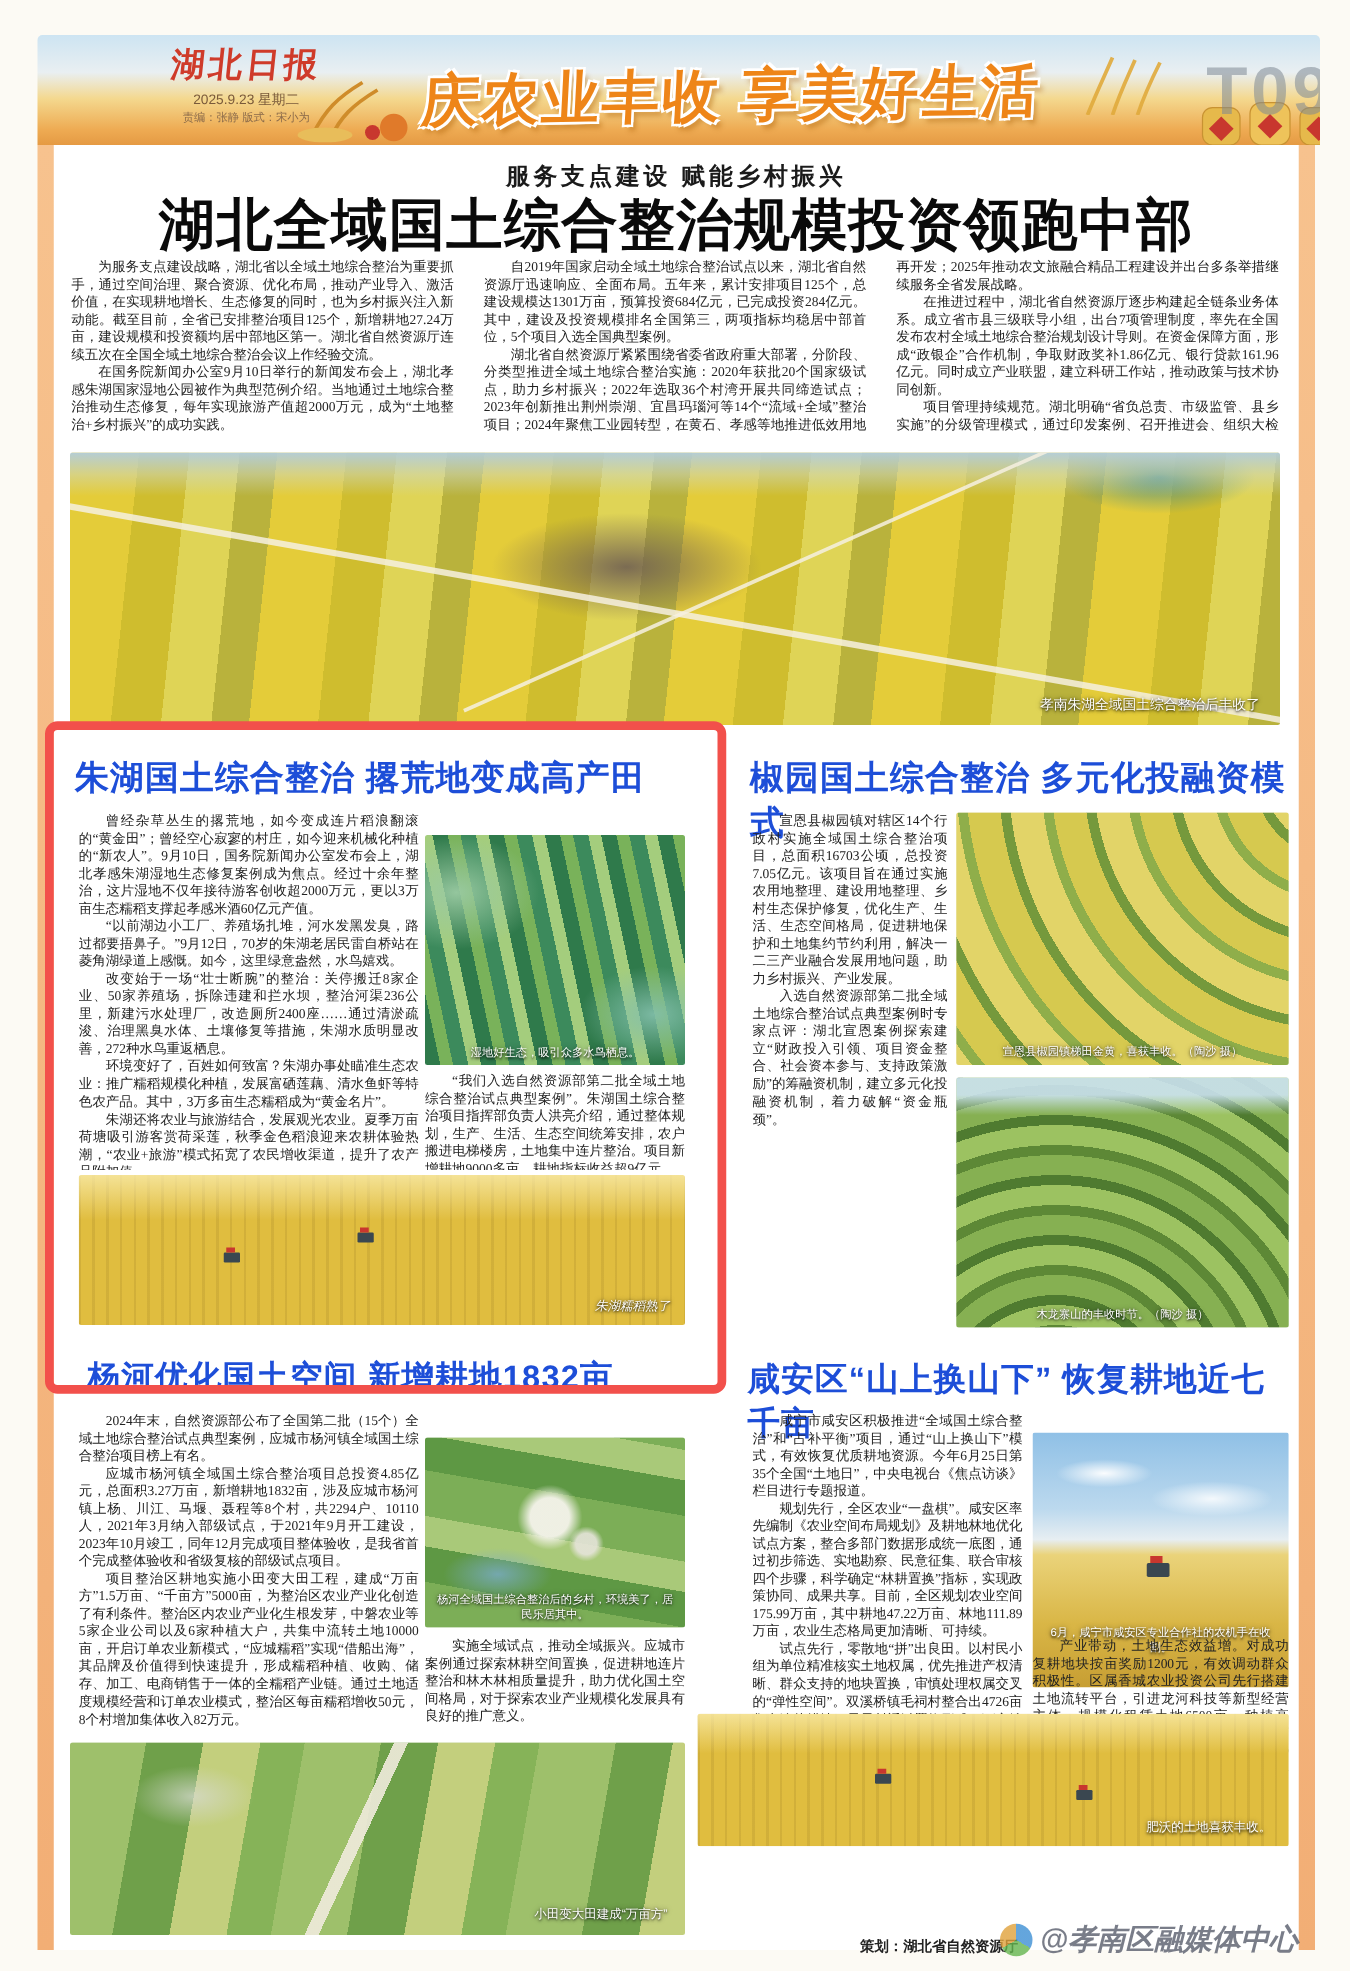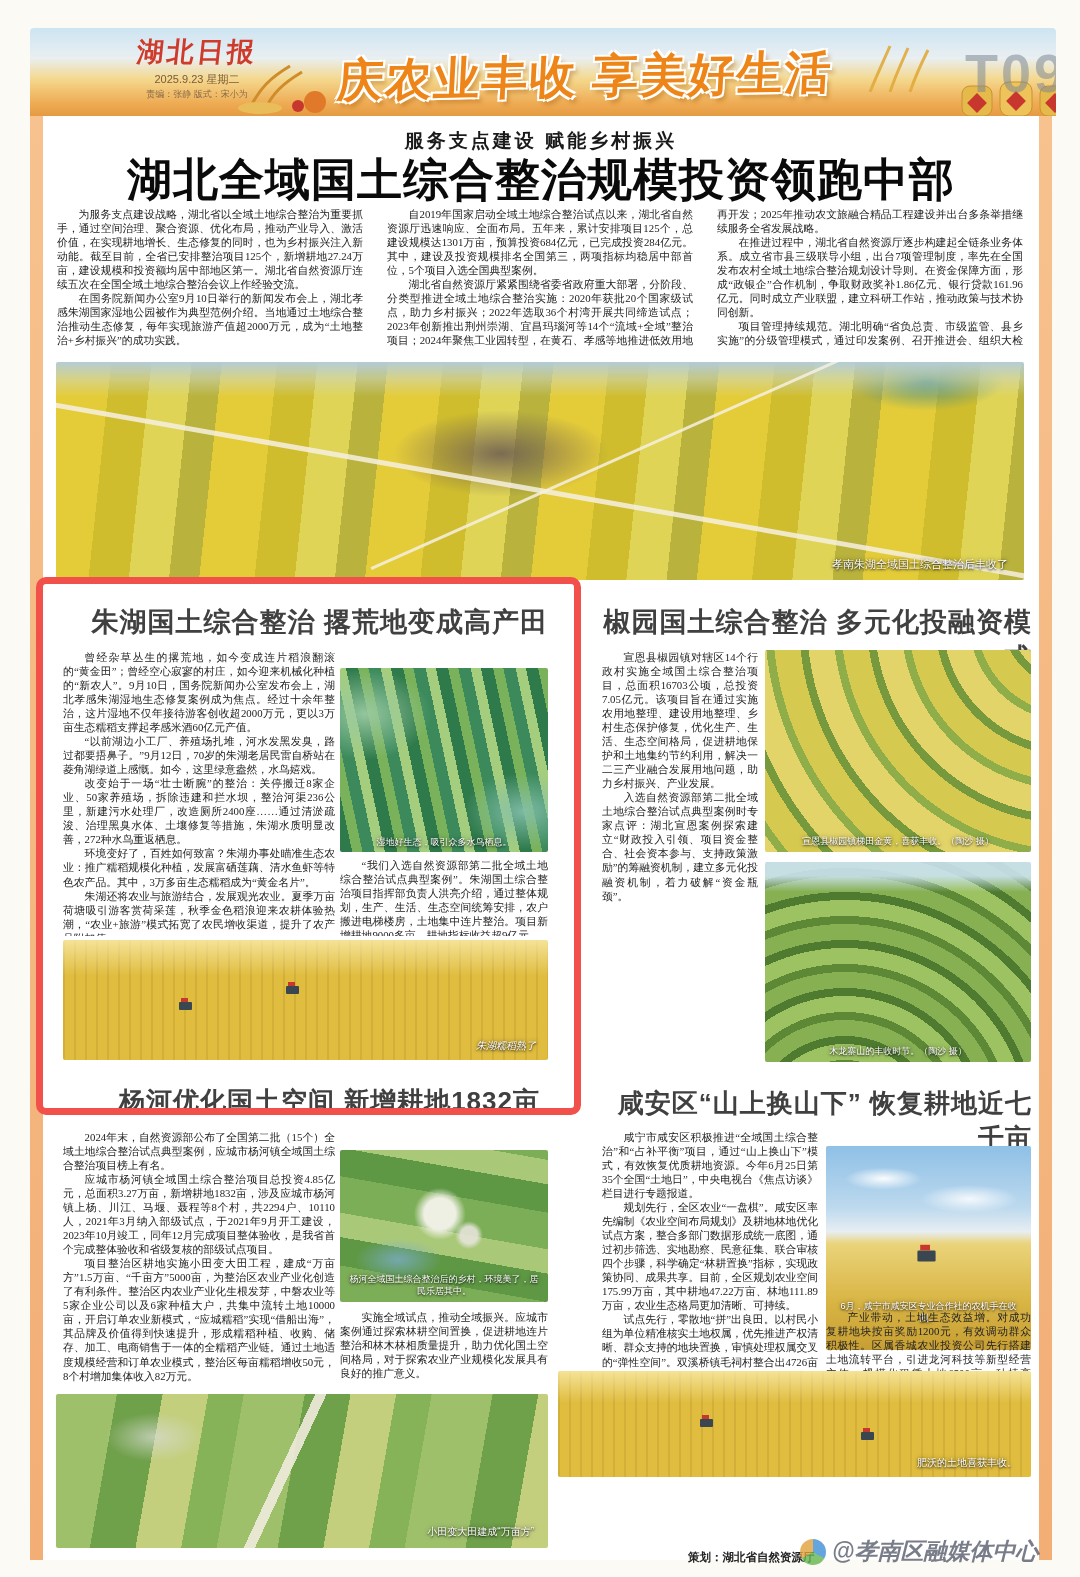--- a/index.html
+++ b/index.html
@@ -69,21 +69,21 @@
   .ph-skyharv{background-image:
     radial-gradient(ellipse 55px 16px at 28% 16%,rgba(255,255,255,.95),transparent 70%),
     radial-gradient(ellipse 70px 20px at 70% 26%,rgba(255,255,255,.85),transparent 70%),
     linear-gradient(180deg,#8fc0e6 0%,#bcd9ee 30%,#e7eef2 42%,#ead37a 48%,#d9b646 75%,#c79e33 100%);}
   .ph-fieldsroad{background-color:#8fb75e;background-image:
     linear-gradient(115deg,transparent 0 46%,rgba(240,235,220,.9) 46% 48%,transparent 48%),
     radial-gradient(ellipse 70px 35px at 20% 28%,rgba(215,218,208,.75),transparent 70%),
     repeating-linear-gradient(100deg,#9ec06b 0 60px,#6fa04a 60px 105px,#c3cf7d 105px 150px,#86b358 150px 185px);}
 
   
-  .art-title{font-family:"Liberation Sans",sans-serif;font-weight:900;color:#404040;text-align:right;letter-spacing:1px;}
+  .art-title{font-family:"Liberation Sans",sans-serif;font-weight:900;color:#1d4ed8;text-align:left;letter-spacing:1px;}
   .redbox{left:36px;top:577px;width:531px;height:524px;border:7px solid #f2504b;border-radius:10px;z-index:40;pointer-events:none;}
   .footer-plan{left:688px;top:1550px;font-size:11.5px;font-weight:700;color:#222;font-family:"Liberation Sans",sans-serif;}
   .watermark{left:800px;top:1536px;display:flex;align-items:center;gap:6px;z-index:50;
     font-family:"Liberation Sans",sans-serif;font-weight:700;font-size:23px;color:rgba(88,93,108,.8);font-style:italic;}
   .wm-logo{width:26px;height:26px;border-radius:50%;
     background:conic-gradient(#3d8fd4 0 120deg,#64b54e 120deg 240deg,#e0a13a 240deg 360deg);opacity:.8;}
 </style>
 </head>
 <body>
 

